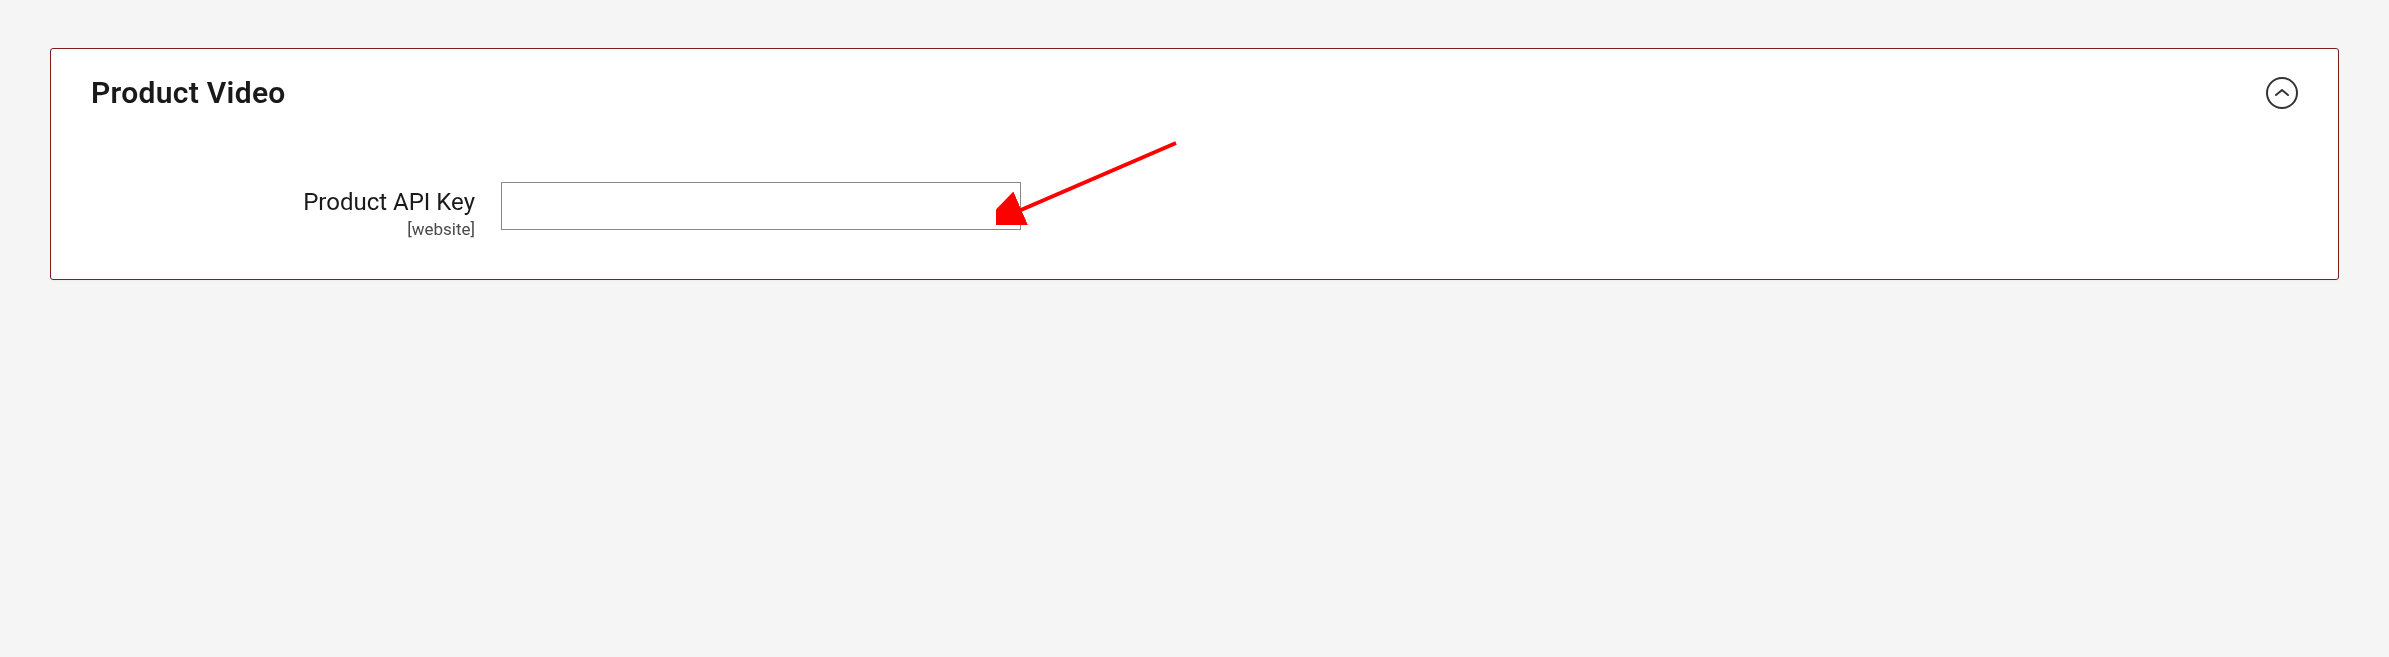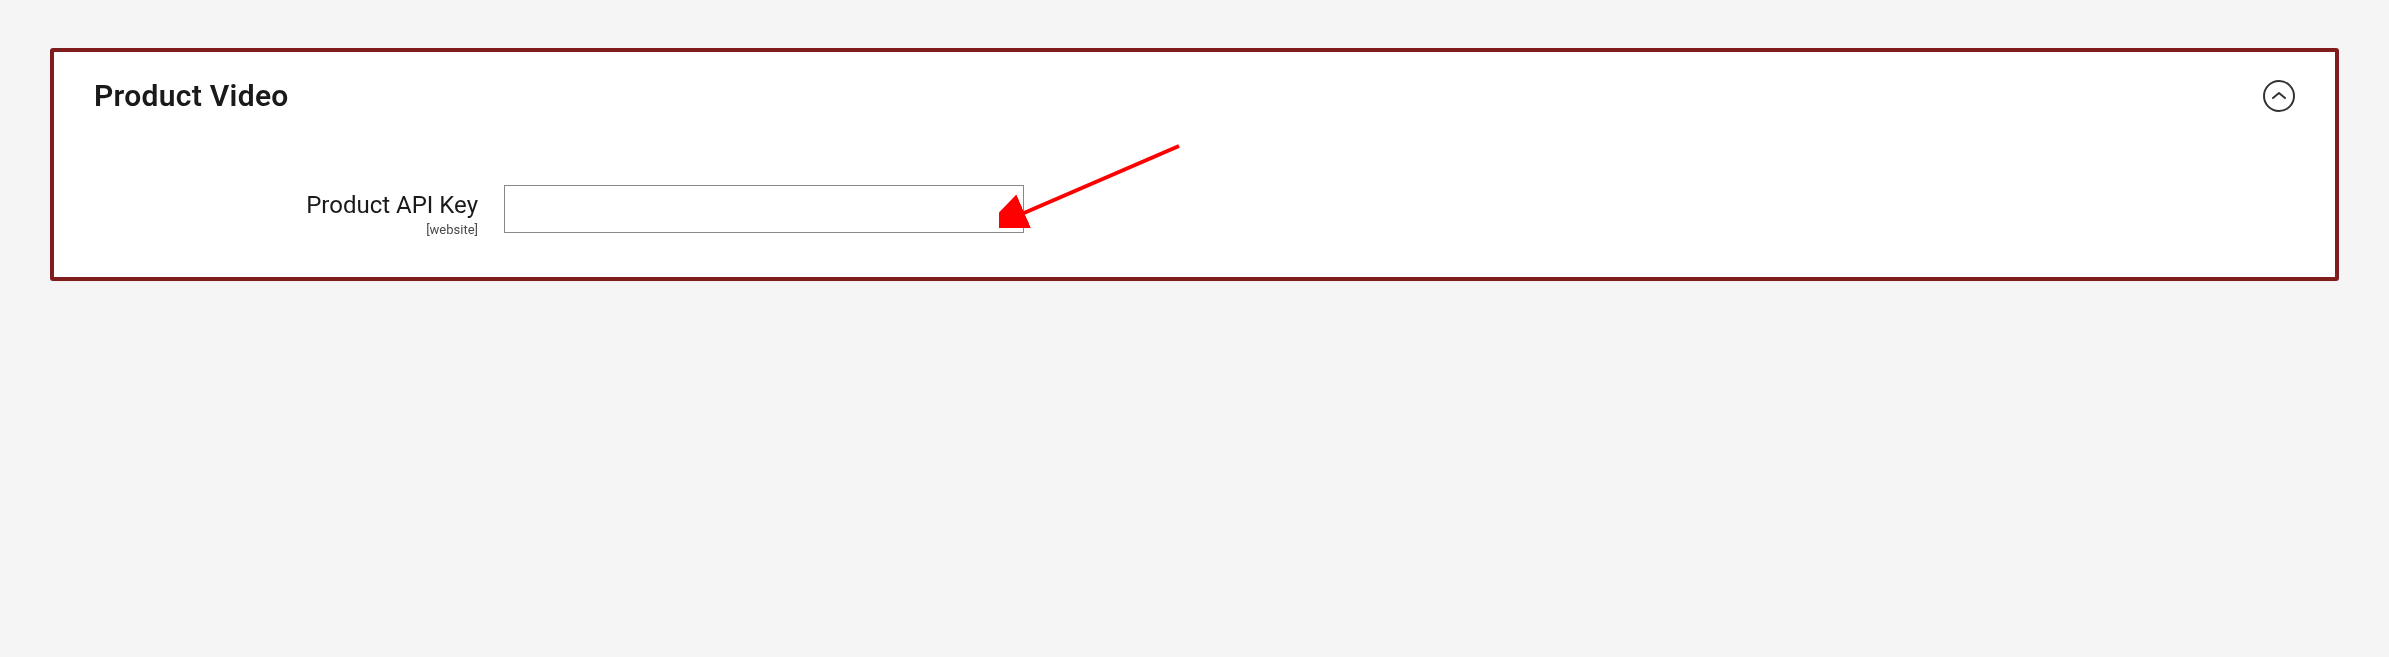--- a/index.html
+++ b/index.html
@@ -8,21 +8,21 @@
       box-sizing: border-box;
     }
     body {
       background-color: #f5f5f5;
       font-family: -apple-system, BlinkMacSystemFont, "Segoe UI", Roboto, "Helvetica Neue", Arial, sans-serif;
       padding: 48px 50px 60px 50px;
       min-height: 430px;
     }
     .panel {
       background-color: #ffffff;
-      border: 4px solid #7f1d1d;
+      border: 1px solid #7f1d1d;
       border-radius: 3px;
       box-shadow: 0 1px 2px rgba(0,0,0,0.03);
       padding: 26px 40px 40px 40px;
       position: relative;
     }
     .panel-header {
       display: flex;
       justify-content: space-between;
       align-items: flex-start;
     }
@@ -60,21 +60,21 @@
       padding-right: 26px;
       padding-top: 6px;
     }
     .field-label {
       font-size: 24px;
       color: #1a1a1a;
       font-weight: 400;
       line-height: 1.2;
     }
     .field-scope {
-      font-size: 13px;
+      font-size: 17px;
       color: #4a4a4a;
       display: block;
       margin-top: 2px;
     }
     .input-col {
       flex: 0 0 auto;
     }
     .text-input {
       width: 520px;
       height: 48px;

